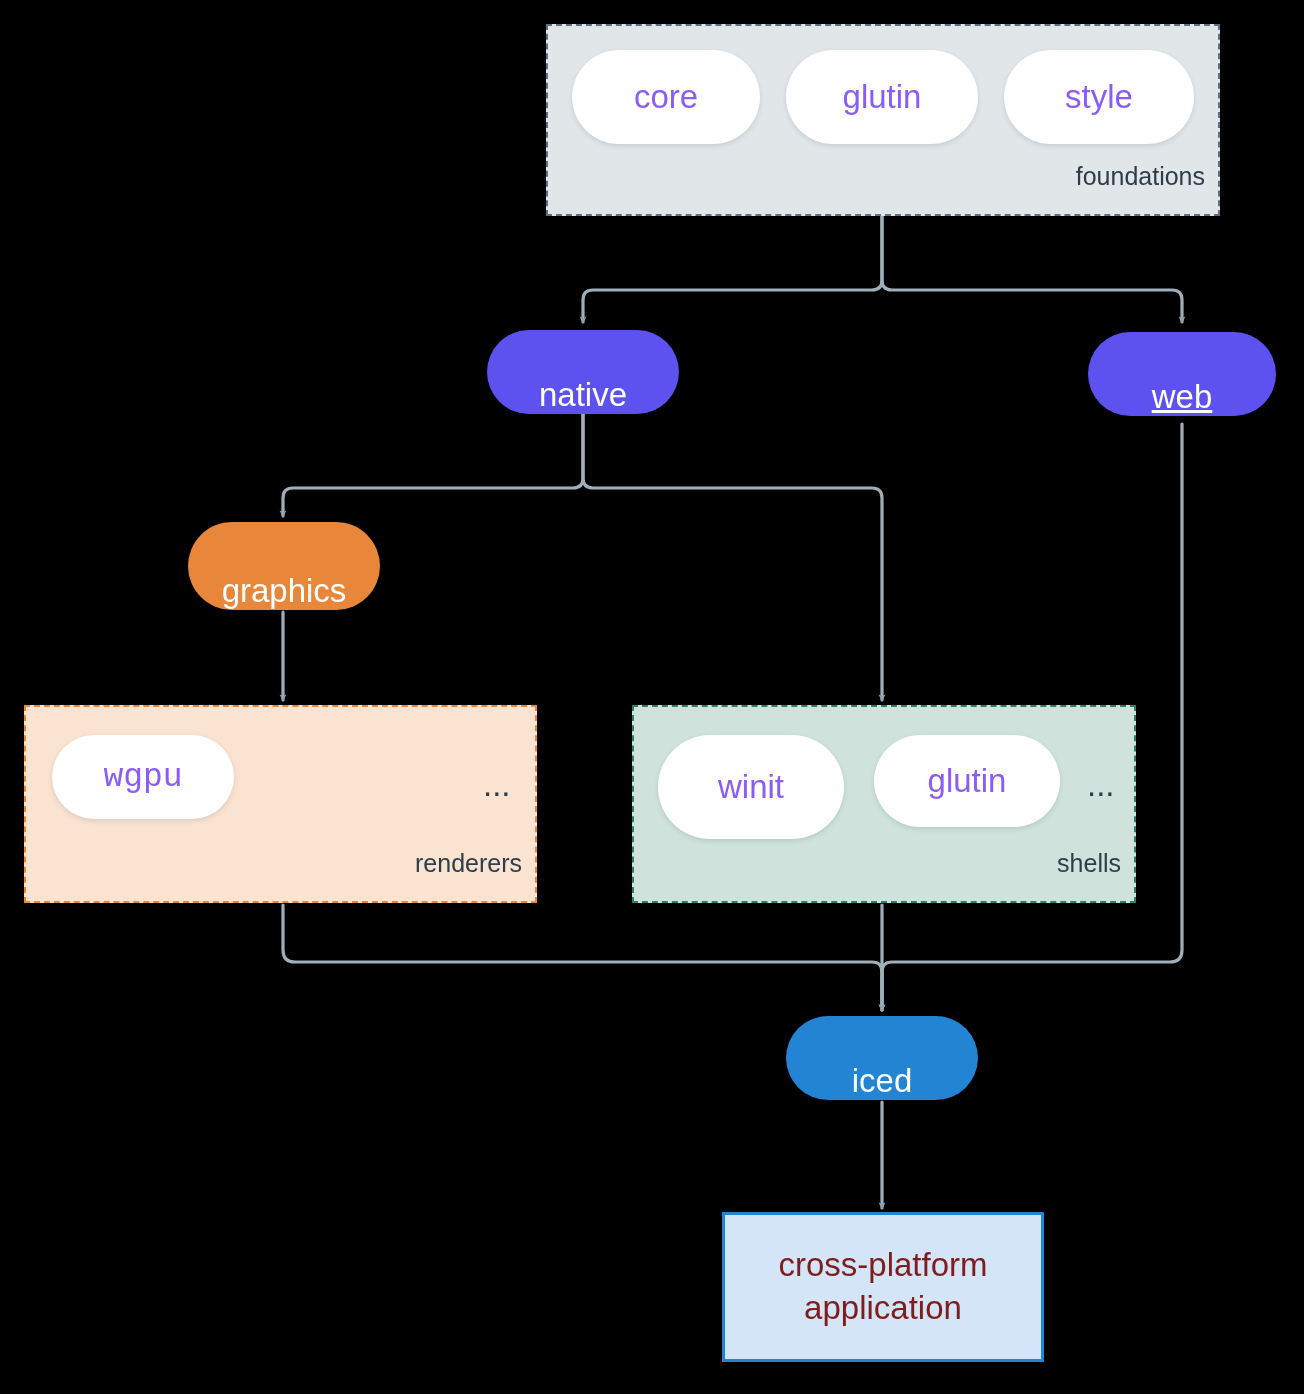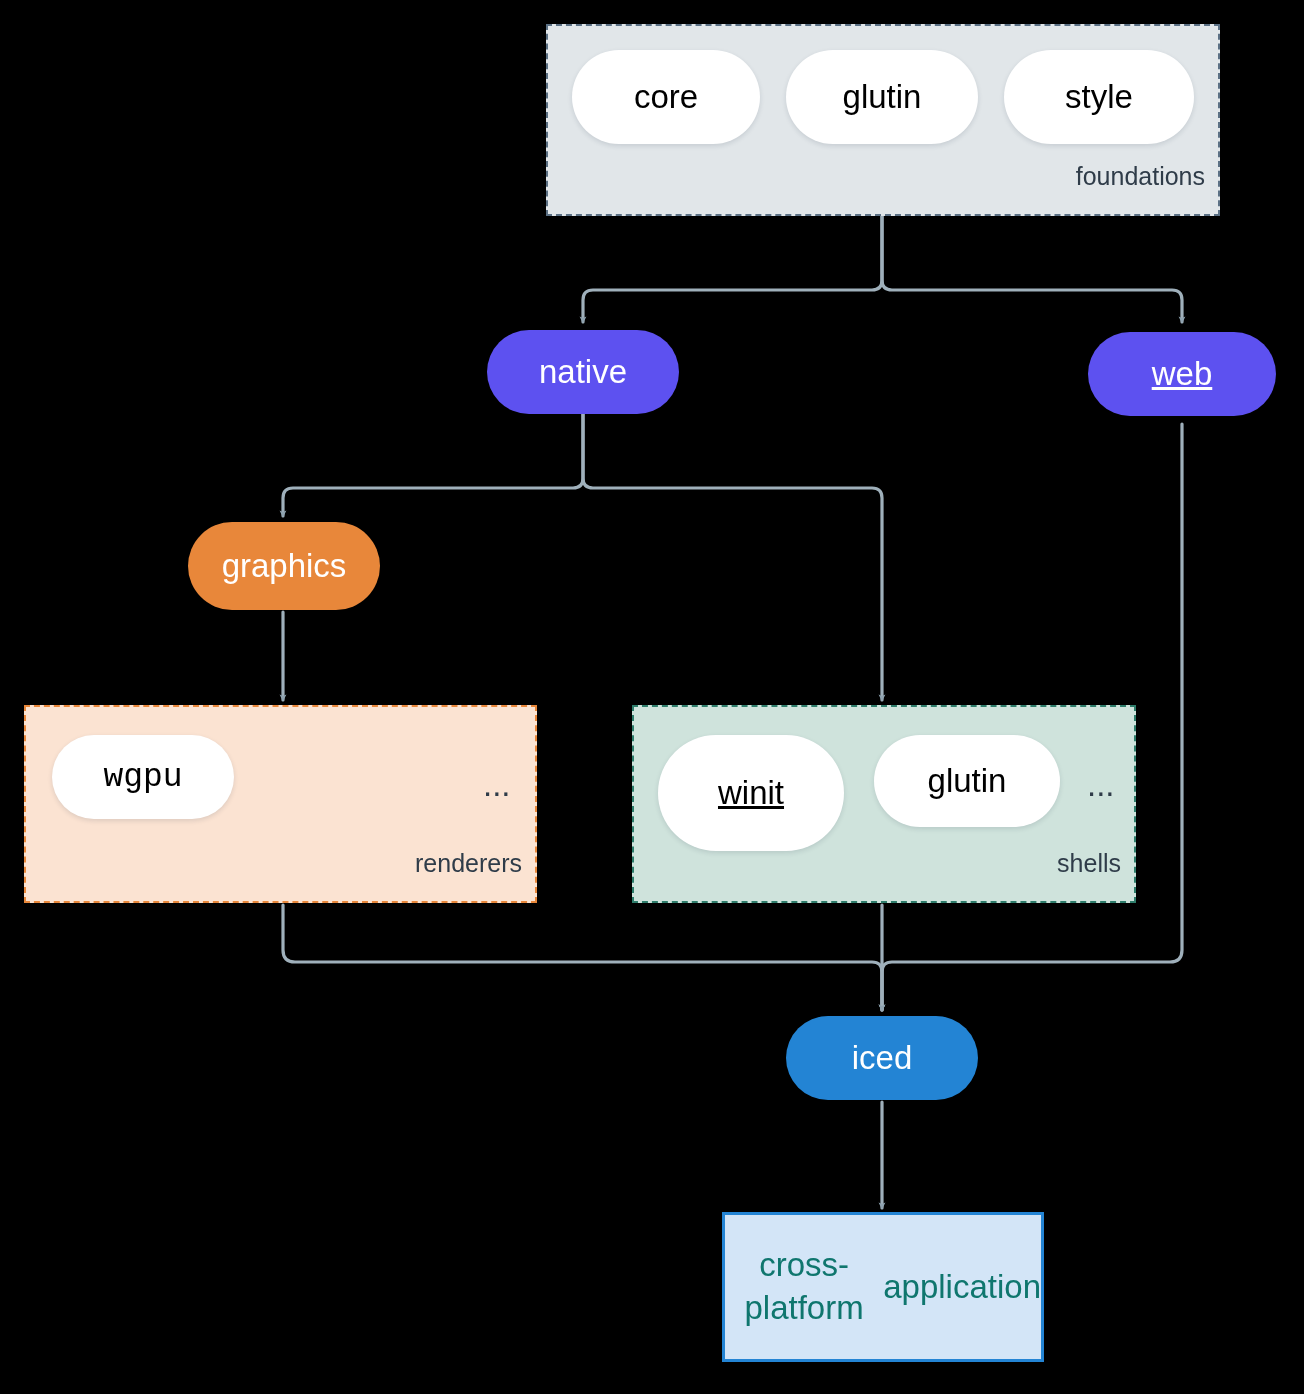--- a/index.html
+++ b/index.html
@@ -41,52 +41,52 @@
   }
   .pill {
     position: absolute;
     box-sizing: border-box;
     background: #ffffff;
     border-radius: 999px;
     display: flex;
     align-items: center;
     justify-content: center;
     font-size: 33px;
-    color: #000000;
+    color: #8b5cf6;
     box-shadow: 0 2px 5px rgba(20,40,60,0.13);
     white-space: nowrap;
   }
   .ellipsis {
     position: absolute;
     font-size: 33px;
     color: #2f3c49;
     line-height: 1;
     white-space: nowrap;
   }
   .node {
     position: absolute;
     box-sizing: border-box;
     display: flex;
-    align-items: center;
+    align-items: flex-end;
     justify-content: center;
     border-radius: 999px;
     font-size: 33px;
     color: #ffffff;
     white-space: nowrap;
   }
   .boxnode {
     position: absolute;
     box-sizing: border-box;
     display: flex;
-    flex-direction: row;
+    flex-direction: column;
     align-items: center;
     justify-content: center;
     font-size: 33px;
     line-height: 1.30;
-    color: #0f766e;
+    color: #7f1d1d;
     text-align: center;
     border-width: 3px;
     border-style: solid;
   }
 </style>
 </head>
 <body>
 
 <div id="diagram">
 
@@ -141,21 +141,21 @@
   </div>
   <div class="pill" style="left:52px; top:735px; width:182px; height:84px;font-family:Liberation Mono, monospace;">
     <span>wgpu</span>
   </div>
   <span class="ellipsis" style="left:483px; top:768px;">...</span>
 
   <div class="cluster" style="left:632px; top:705px; width:504px; height:198px;
               background:#cfe3dc; border-color:#2e7d6b;">
     <span class="cluster-label">shells</span>
   </div>
-  <div class="pill" style="left:658px; top:735px; width:186px; height:116px;text-decoration:underline;">
+  <div class="pill" style="left:658px; top:735px; width:186px; height:104px;">
     <span>winit</span>
   </div>
   <div class="pill" style="left:874px; top:735px; width:186px; height:92px;">
     <span>glutin</span>
   </div>
   <span class="ellipsis" style="left:1087px; top:768px;">...</span>
 
   <div class="node" style="left:786px; top:1016px; width:192px; height:84px; background:#2384d4;">
     <span>iced</span>
   </div>

